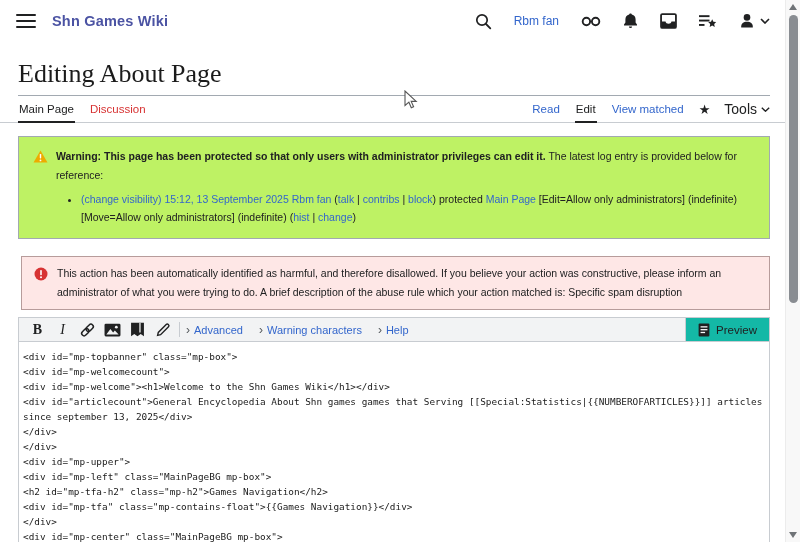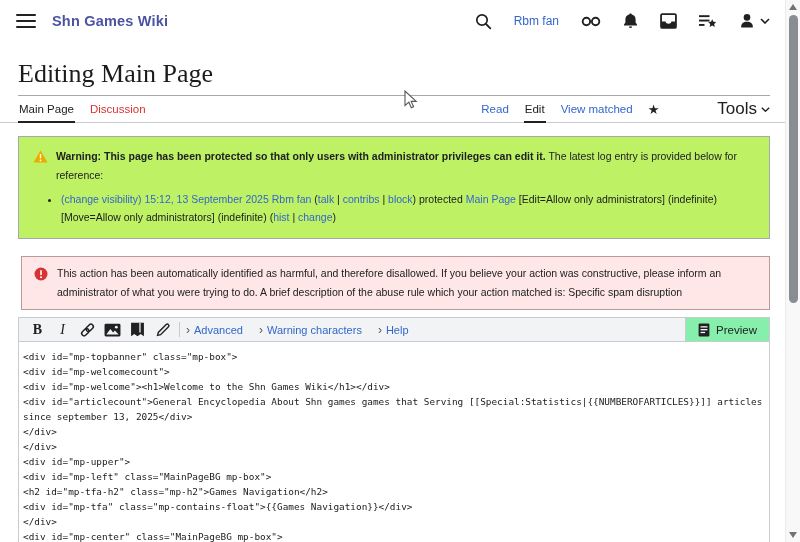--- a/index.html
+++ b/index.html
@@ -18,43 +18,43 @@
   .user-group { display:flex; align-items:center; gap:5px; }
 
   
   .page-heading { margin:16px 30px 0 18px; font-family:"Liberation Serif", serif; font-weight:400; font-size:26px; line-height:32px; color:#1b1b1b; border-bottom:1px solid #a2a9b1; padding-bottom:5px; }
   .tabrow { height:27px; border-bottom:1px solid #c8ccd1; display:flex; justify-content:space-between; align-items:stretch; padding:0 30px 0 18px; }
   .tabgroup { display:flex; align-items:stretch; gap:14px; }
   .tab { font-size:11.5px; display:flex; align-items:center; text-decoration:none; color:#3366cc; padding:0 1px; border-bottom:2px solid transparent; margin-bottom:-1px; }
   .tab.active { color:#202122; border-bottom-color:#202122; }
   .tab.newpage { color:#d73333; }
   .tab-star { font-size:13px; color:#202122; display:flex; align-items:center; text-decoration:none; }
-  .tab-tools { color:#202122; font-size:17px; display:flex; align-items:center; gap:4px; text-decoration:none;margin-left:44px; }
+  .tab-tools { color:#202122; font-size:14px; display:flex; align-items:center; gap:4px; text-decoration:none; }
 
   
   .msgbox { margin:13px 30px 0 18px; border:1px solid #a2a9b1; font-size:10.5px; line-height:19px; }
   .warningbox { background:#bef264; padding:10px 16px 12px 14px; }
   .warn-row { display:flex; gap:8px; }
   .warn-icon { flex:0 0 auto; margin-top:3px; }
-  .warningbox ul { margin:5px 0 0 28px; line-height:18px; }
+  .warningbox ul { margin:5px 0 0 48px; line-height:18px; }
   .errorbox { background:#fee7e6; border-color:#b79c9b; margin-top:17px; padding:7px 14px 7px 12px; display:flex; gap:9px;margin-left:21px; }
   .err-icon { flex:0 0 auto; margin-top:3px; }
   .wlink { color:#3366cc; text-decoration:none; }
 
   
   .wikieditor { margin:7px 30px 0 18px; border:1px solid #c8ccd1; }
   .toolbar { height:24px; background:#f2f3f4; border-bottom:1px solid #c8ccd1; display:flex; align-items:center; padding-left:6px; position:relative; }
   .tbtn { background:none; border:none; width:25px; height:22px; display:inline-flex; align-items:center; justify-content:center; cursor:pointer; color:#202122; }
   .tbtn.bold { font-family:"Liberation Serif", serif; font-weight:bold; font-size:14px; }
   .tbtn.italic { font-family:"Liberation Serif", serif; font-style:italic; font-size:14px; }
   .tsep { width:1px; height:15px; background:#c8ccd1; margin:0 6px 0 4px; }
   .tsection { display:flex; align-items:center; gap:4px; background:none; border:none; cursor:pointer; margin-right:16px; }
   .tsection .chev { color:#54595d; font-size:12px; }
   .tsection .lbl { color:#3366cc; font-size:11px; }
-  .preview-tab { position:absolute; right:0; top:0; bottom:0; background:#86efac; border-left:1px solid #c8ccd1; display:flex; align-items:center; gap:6px; padding:0 12px; cursor:pointer; }
+  .preview-tab { position:absolute; right:0; top:0; bottom:0; background:#14b8a6; border-left:1px solid #c8ccd1; display:flex; align-items:center; gap:6px; padding:0 12px; cursor:pointer; }
   .preview-tab .lbl { font-size:11.5px; color:#202122; }
   .srcarea { display:block; width:100%; height:220px; border:none; outline:none; resize:none; background:#fff; color:#1a1a1a; font-family:"DejaVu Sans Mono", monospace; font-size:9.4px; line-height:15px; padding:7px 4px 0 4px; white-space:pre; overflow:hidden; }
 
   
   .scrollbar { position:absolute; right:0; top:0; width:15px; height:542px; background:#f8f8f8; border-left:1px solid #ececec; }
   .sb-thumb { position:absolute; left:3px; width:9px; border-radius:4.5px; background:#898d92; top:15px; height:288px; }
   .sb-arrow { position:absolute; left:3px; width:0; height:0; border-left:4.5px solid transparent; border-right:4.5px solid transparent; }
   .sb-up { top:4px; border-bottom:6px solid #6f7377; }
   .sb-down { bottom:4px; border-top:6px solid #6f7377; }
 
@@ -116,21 +116,21 @@
         </span>
         <span class="hicon">
           <svg width="10" height="6" viewBox="0 0 10 6">
               <polyline points="1,1 5,5 9,1" fill="none" stroke="#202122" stroke-width="1.6"></polyline>
             </svg>
         </span>
       </span>
     </div>
   </header>
 
-  <h1 class="page-heading">Editing Main Page</h1>
+  <h1 class="page-heading">Editing About Page</h1>
 
   <nav class="tabrow">
     <div class="tabgroup">
       <a href="#" class="tab active">Main Page</a>
       <a href="#" class="tab newpage">Discussion</a>
     </div>
     <div class="tabgroup">
       <a href="#" class="tab">Read</a>
       <a href="#" class="tab active">Edit</a>
       <a href="#" class="tab">View matched</a>

